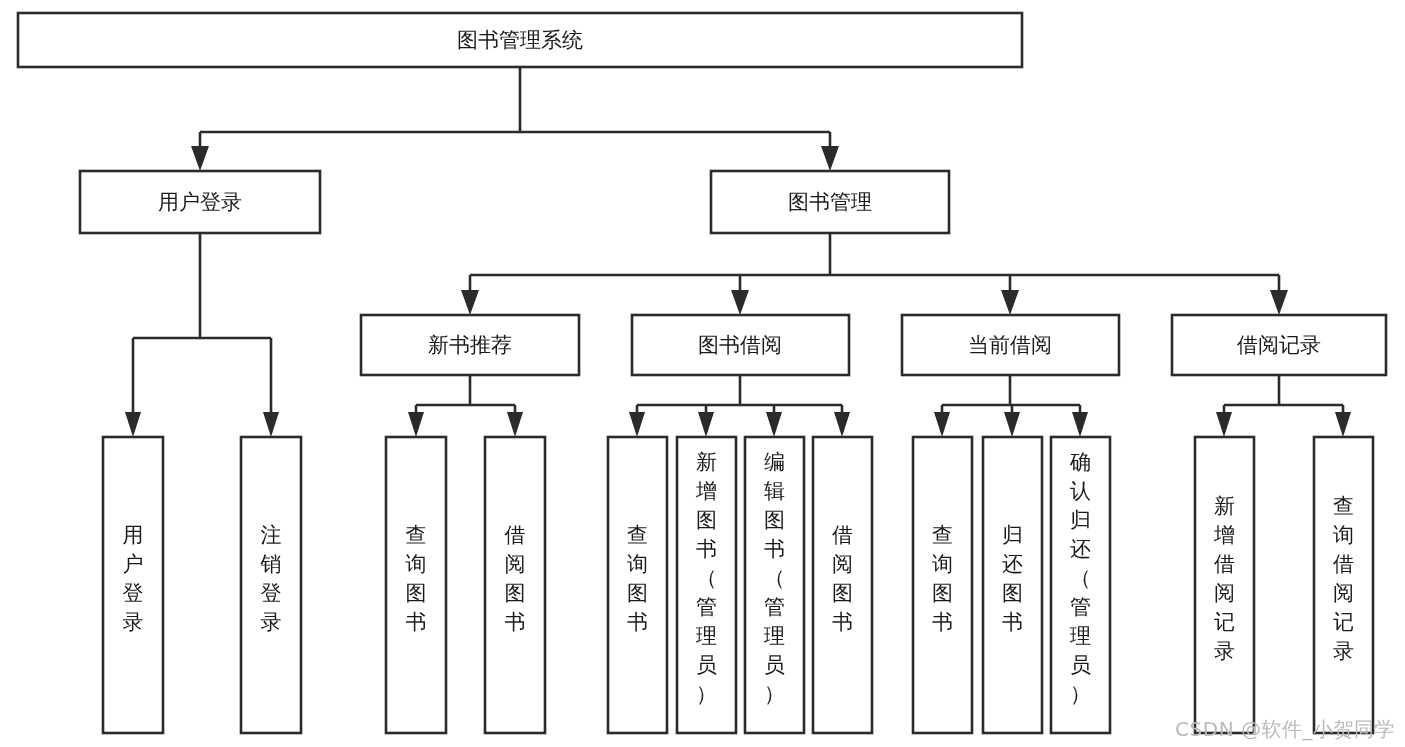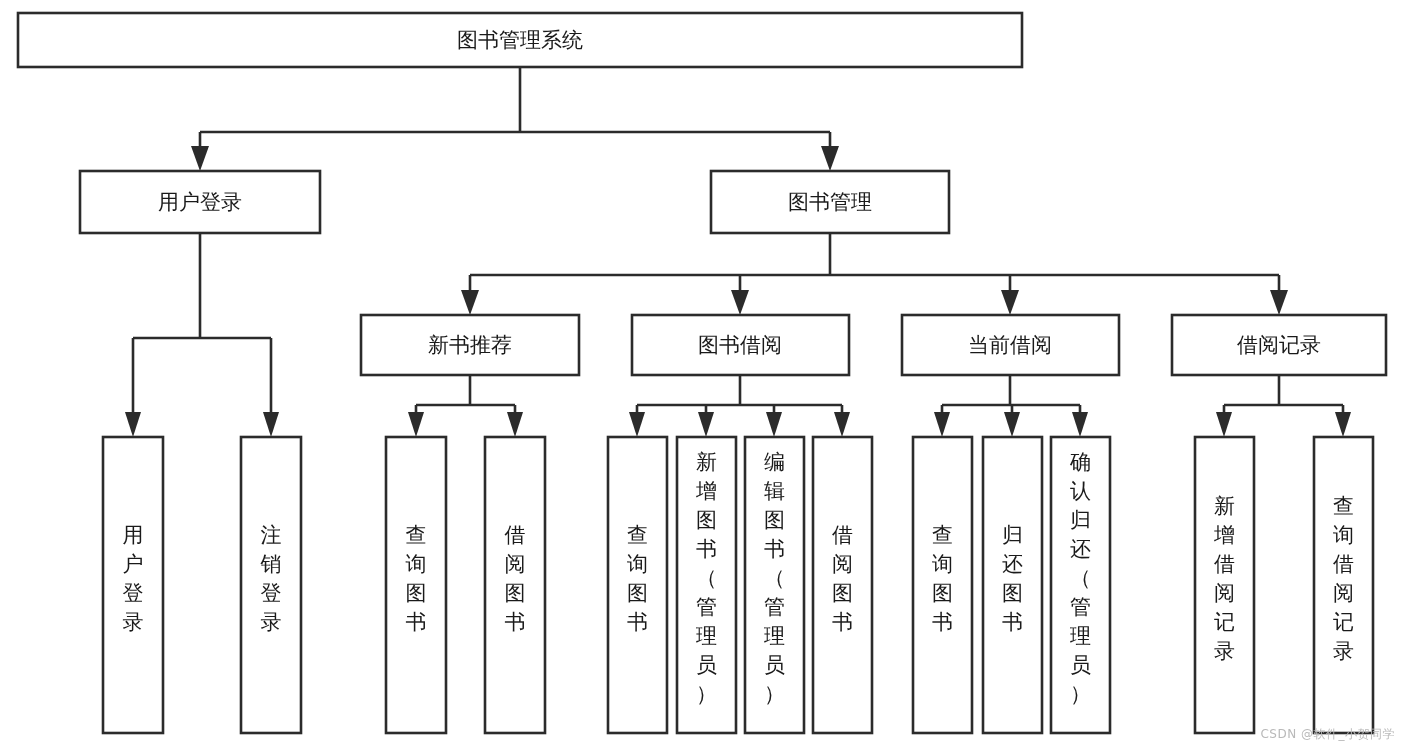--- a/index.html
+++ b/index.html
@@ -53,21 +53,21 @@
     font-family: "DejaVu Sans", "Liberation Sans", sans-serif;
     font-size: 21px;
     fill: #1a1a1a;
     text-anchor: middle;
   }
   .watermark {
     position: absolute;
     right: 10px;
     bottom: 4px;
     font-family: "DejaVu Sans", "Liberation Sans", sans-serif;
-    font-size: 12px;
+    font-size: 20px;
     color: #b9b9b9;
     white-space: nowrap;
     user-select: none;
     letter-spacing: 0.5px;
   }
 </style>
 </head>
 <body>
 
 <div id="diagram-root">

